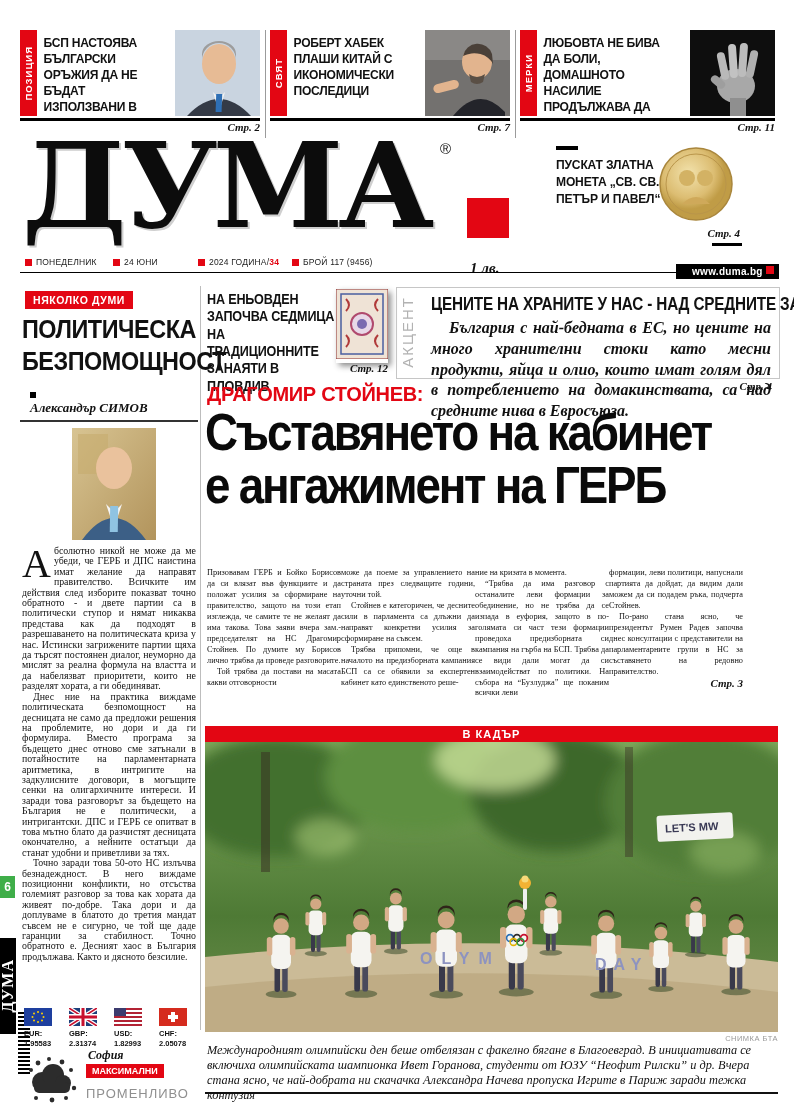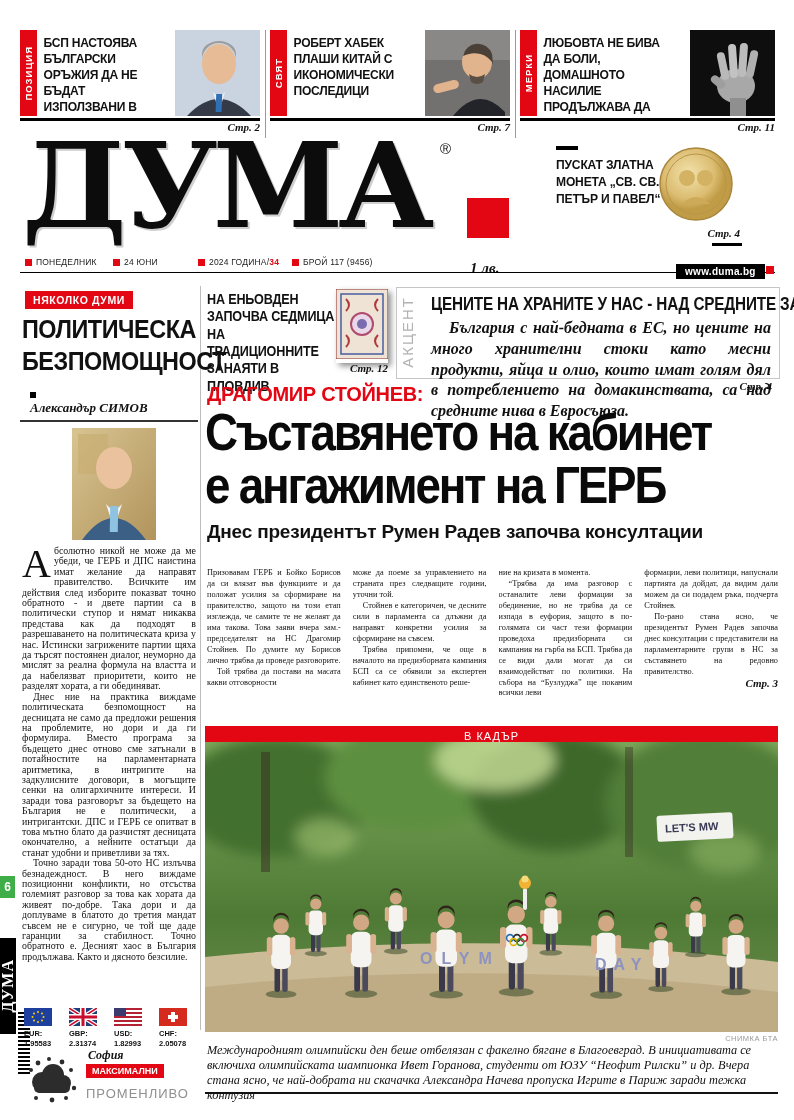--- a/index.html
+++ b/index.html
@@ -19,48 +19,48 @@
   .vline{width:1px;background:#9b9b9b}
   
   .logo{font-family:"DejaVu Serif",serif;font-weight:bold;font-size:118px;line-height:.92;
         letter-spacing:-5px;color:#0c0c0c;text-shadow:2px 2px 0 #cfcfcf}
   .slogan{font-family:"Liberation Serif",serif;font-size:17px;letter-spacing:1px;line-height:1.25;color:#1c1c1c}
   .coinhead{font-weight:bold;font-size:13px;line-height:1.3;letter-spacing:-.2px;transform:scaleX(.93);transform-origin:left top}
   
   .dl{font-size:8.5px;letter-spacing:.2px;color:#222;white-space:nowrap}
   .rsq{display:inline-block;width:7px;height:7px;background:#e30613;margin-right:4px;vertical-align:-1px}
   .price{font-family:"Liberation Serif",serif;font-weight:bold;font-style:italic;font-size:15px}
-  .site{background:#000;color:#fff;font-weight:bold;font-size:10px;padding:2px 9px;letter-spacing:.3px}
+  .site{background:#000;color:#fff;font-weight:bold;font-size:10px;padding:2px 16px;letter-spacing:.3px}
   
   .rubric{background:#e30613;color:#fff;font-weight:bold;font-size:10.5px;letter-spacing:.6px;padding:3px 8px;display:inline-block}
   .op-title{font-weight:bold;font-size:26px;line-height:1.22;letter-spacing:-.5px;
             transform:scaleX(.9);transform-origin:left top;width:195px;text-transform:uppercase}
   .author{font-family:"Liberation Serif",serif;font-style:italic;font-weight:bold;font-size:13px}
   .op-art{font-family:"Liberation Serif",serif;font-size:9.9px;line-height:10.4px;text-align:justify;overflow:hidden}
   .op-art p{margin:0;text-indent:11px}
   .op-art p.first{text-indent:0}
   .dropcap{float:left;font-family:"Liberation Serif",serif;font-size:40px;line-height:32px;padding:2px 3px 0 0}
   
   .plo-head{font-weight:bold;font-size:14px;line-height:1.24;text-transform:uppercase;
             transform:scaleX(.9);transform-origin:left top;width:142px;letter-spacing:-.2px}
   .ak-label{color:#b2b2b2;font-size:15px;letter-spacing:2px;font-weight:normal}
   .ak-head{font-weight:bold;font-size:18px;letter-spacing:-.2px;transform:scaleX(.85);transform-origin:left top;width:405px;white-space:nowrap}
   .ak-text{font-family:"Liberation Serif",serif;font-style:italic;font-weight:bold;font-size:16px;line-height:1.3;text-align:justify;text-indent:18px}
   
   .kicker{color:#e30613;font-weight:bold;font-size:20px;letter-spacing:-.3px}
   .bighead{font-weight:bold;font-size:52px;line-height:1;letter-spacing:-2.5px;color:#0a0a0a;
            transform:scaleX(.88);transform-origin:left top;width:660px;white-space:nowrap}
   .subhead{font-weight:bold;font-size:19px;line-height:1.2;letter-spacing:-.2px}
-  .cols{display:flex;gap:12px}
+  .cols{display:flex;}
   .mcol{width:134px;font-family:"Liberation Serif",serif;font-size:8.3px;line-height:10.95px;
         text-align:justify;height:154px;overflow:hidden}
   .mcol p{margin:0;text-indent:10px}
   .mcol p.cont{text-indent:0}
-  .kadr{background:#e30613;color:#fff;font-weight:normal;font-size:11px;letter-spacing:1px;
-        display:flex;align-items:flex-end;justify-content:center}
+  .kadr{background:#e30613;color:#fff;font-weight:bold;font-size:11px;letter-spacing:1px;
+        display:flex;align-items:center;justify-content:center}
   .credit{font-size:7.5px;color:#999;letter-spacing:.5px;text-align:right}
   .caption{font-family:"Liberation Serif",serif;font-style:italic;font-size:12.3px;line-height:1.22}
   
   .cur{font-size:7.5px;font-weight:bold;line-height:1.3}
   .badge{background:#e30613;color:#fff;font-weight:bold;font-size:9px;padding:2px 6px;display:inline-block}
   .cond-txt{color:#8f8f8f;font-size:13px;letter-spacing:1px}
   .city{font-family:"Liberation Serif",serif;font-weight:bold;font-style:italic;font-size:12px}
   .temp{font-family:"DejaVu Sans",sans-serif;font-size:56px;color:#2b2b2b;line-height:1}
   .temp small{font-size:20px;color:#8a8a8a;vertical-align:26px;letter-spacing:-1px}
   .spine-box{background:#000;color:#fff;display:flex;align-items:center;justify-content:center}
@@ -304,21 +304,20 @@
     <span class="vtext ak-label">АКЦЕНТ</span>
   </div>
   <div class="abs ak-head" style="left:431px;top:294px">ЦЕНИТЕ НА ХРАНИТЕ У НАС - НАД СРЕДНИТЕ ЗА ЕС</div>
   <div class="abs ak-text" style="left:431px;top:318px;width:340px">България с най-бедната в ЕС, но цените на много хранителни стоки като месни продукти, яйца и олио, които имат голям дял в потреблението на домакинствата, са над средните нива в Евросъюза.</div>
   <div class="abs pageref" style="left:714px;top:380px;width:58px">Стр. 4</div>
 
   <div class="abs kicker" style="left:207px;top:383px">ДРАГОМИР СТОЙНЕВ:</div>
   <div class="abs bighead" style="left:205px;top:406px">Съставянето на кабинет</div>
   <div class="abs bighead" style="left:205px;top:459px">е ангажимент на ГЕРБ</div>
   <div class="abs subhead" style="left:207px;top:521px;width:570px">
-    <div>Днес президентът Румен Радев започва консултации</div>
   </div>
 
   <div class="abs cols" style="left:207px;top:568px;width:571px">
     <div class="mcol">
       <p class="cont">Призовавам ГЕРБ и Бойко Борисов да си влязат във функциите и да положат усилия за сформиране на правителство, защото на този етап изглежда, че самите те не желаят да има такова. Това заяви вчера зам.-председателят на НС Драгомир Стойнев. По думите му Борисов лично трябва да проведе разговорите.</p>
       <p>Той трябва да постави на масата какви отговорности</p>
     </div>
     <div class="mcol">
       <p class="cont">може да поеме за управлението на страната през следващите години, уточни той.</p>
       <p>Стойнев е категоричен, че десните сили в парламента са длъжни да направят конкретни усилия за сформиране на съвсем.</p>

